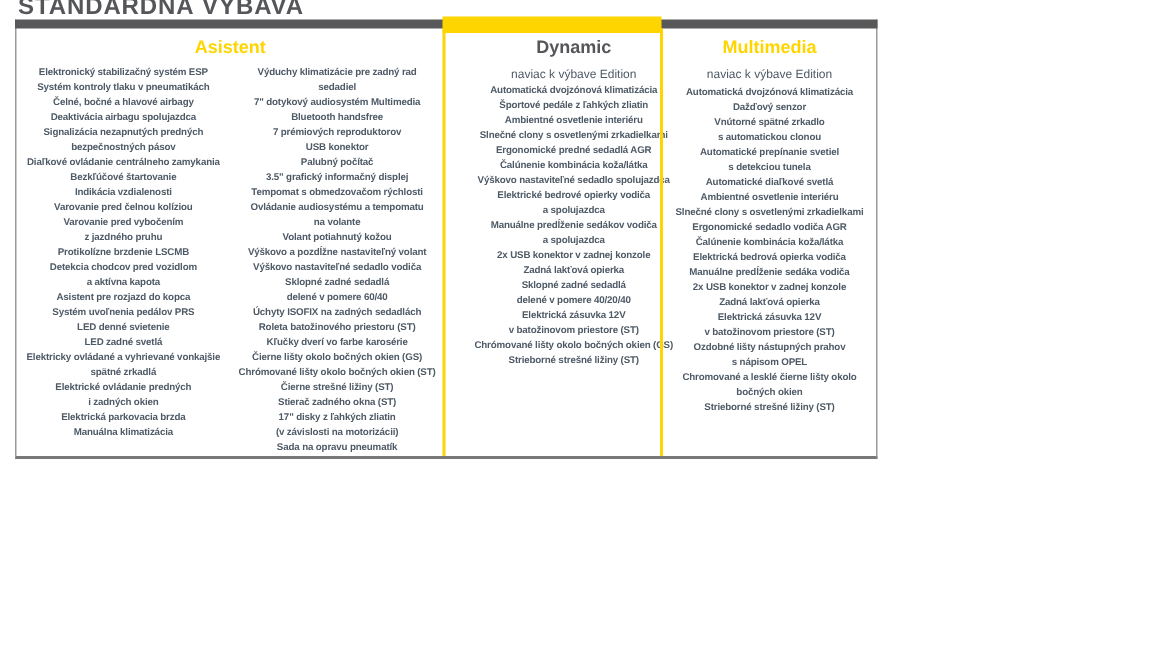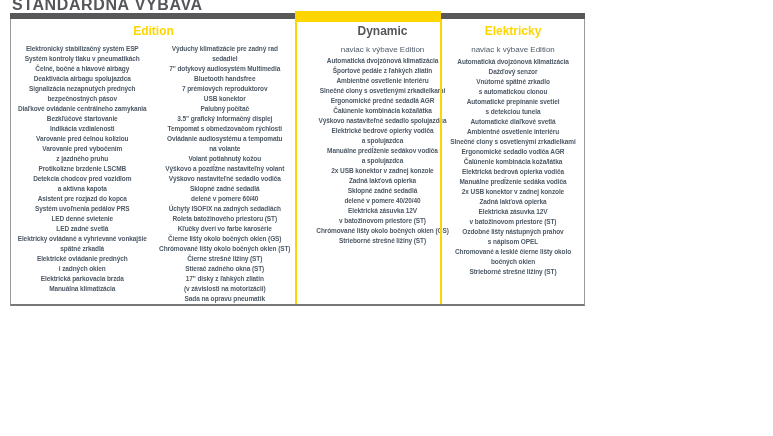--- a/index.html
+++ b/index.html
@@ -60,21 +60,21 @@
 
 <div class="page-title">ŠTANDARDNÁ VÝBAVA</div>
 
 <div class="equipment-table">
   <div class="topbar"></div>
   <div class="topbar-yellow"></div>
   <div class="divider divider-left"></div>
   <div class="divider divider-right"></div>
 
   <div class="col col-edition">
-    <div class="col-header yellow-text">Edition</div>
+    <div class="col-header yellow-text">Asistent</div>
     <div class="two-col">
       <div class="items">
           <div class="line">Elektronický stabilizačný systém ESP</div>
           <div class="line">Systém kontroly tlaku v pneumatikách</div>
           <div class="line">Čelné, bočné a hlavové airbagy</div>
           <div class="line">Deaktivácia airbagu spolujazdca</div>
           <div class="line">Signalizácia nezapnutých predných</div>
           <div class="line">bezpečnostných pásov</div>
           <div class="line">Diaľkové ovládanie centrálneho zamykania</div>
           <div class="line">Bezkľúčové štartovanie</div>
@@ -147,21 +147,21 @@
         <div class="line">Sklopné zadné sedadlá</div>
         <div class="line">delené v pomere 40/20/40</div>
         <div class="line">Elektrická zásuvka 12V</div>
         <div class="line">v batožinovom priestore (ST)</div>
         <div class="line">Chrómované lišty okolo bočných okien (GS)</div>
         <div class="line">Strieborné strešné ližiny (ST)</div>
       </div>
   </div>
 
   <div class="col col-innovation">
-    <div class="col-header yellow-text">Elektricky</div>
+    <div class="col-header yellow-text">Multimedia</div>
     <div class="col-subheader">naviac k výbave Edition</div>
     <div class="items items-single">
         <div class="line">Automatická dvojzónová klimatizácia</div>
         <div class="line">Dažďový senzor</div>
         <div class="line">Vnútorné spätné zrkadlo</div>
         <div class="line">s automatickou clonou</div>
         <div class="line">Automatické prepínanie svetiel</div>
         <div class="line">s detekciou tunela</div>
         <div class="line">Automatické diaľkové svetlá</div>
         <div class="line">Ambientné osvetlenie interiéru</div>

